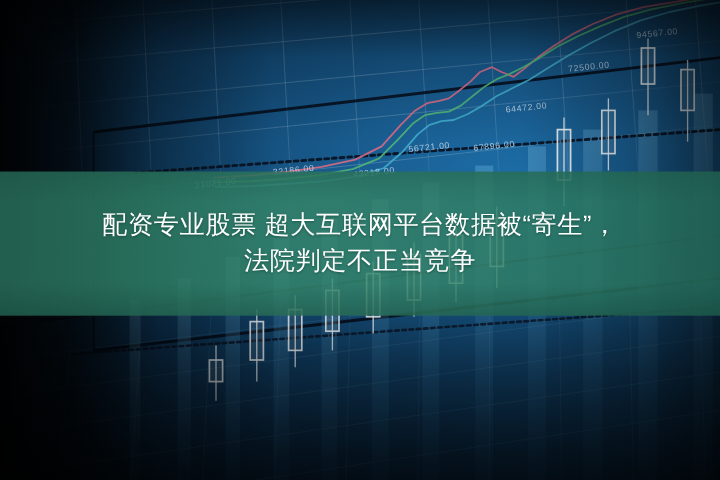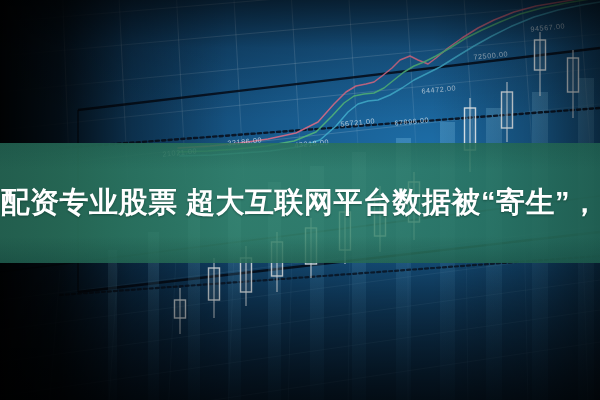--- a/index.html
+++ b/index.html
@@ -80,22 +80,22 @@
     width: 600px;
     height: 120px;
     display: flex;
     flex-direction: column;
     align-items: center;
     justify-content: center;
     gap: 7px;
   }
   .headline-line {
     color: #ffffff;
-    font-size: 29px;
-    font-weight: bold;
+    font-size: 21px;
+    font-weight: normal;
     letter-spacing: 0.5px;
     line-height: 1.08;
     white-space: nowrap;
     text-shadow: 0 1px 2px rgba(0,40,30,0.45);
   }
 
   
   .plabel {
     font-family: "Liberation Sans", sans-serif;
     font-size: 7.2px;
@@ -277,15 +277,16 @@
   </svg>
 
   <div class="bg-vign"></div>
   <div class="bg-vign2"></div>
 
   <div class="green-band"></div>
   <div class="green-band-soft"></div>
 
   <div class="headline">
     <div class="headline-line">配资专业股票 超大互联网平台数据被“寄生”，</div>
+    <div class="headline-line">法院判定不正当竞争</div>
   </div>
 
 </div>
 
 </body></html>

